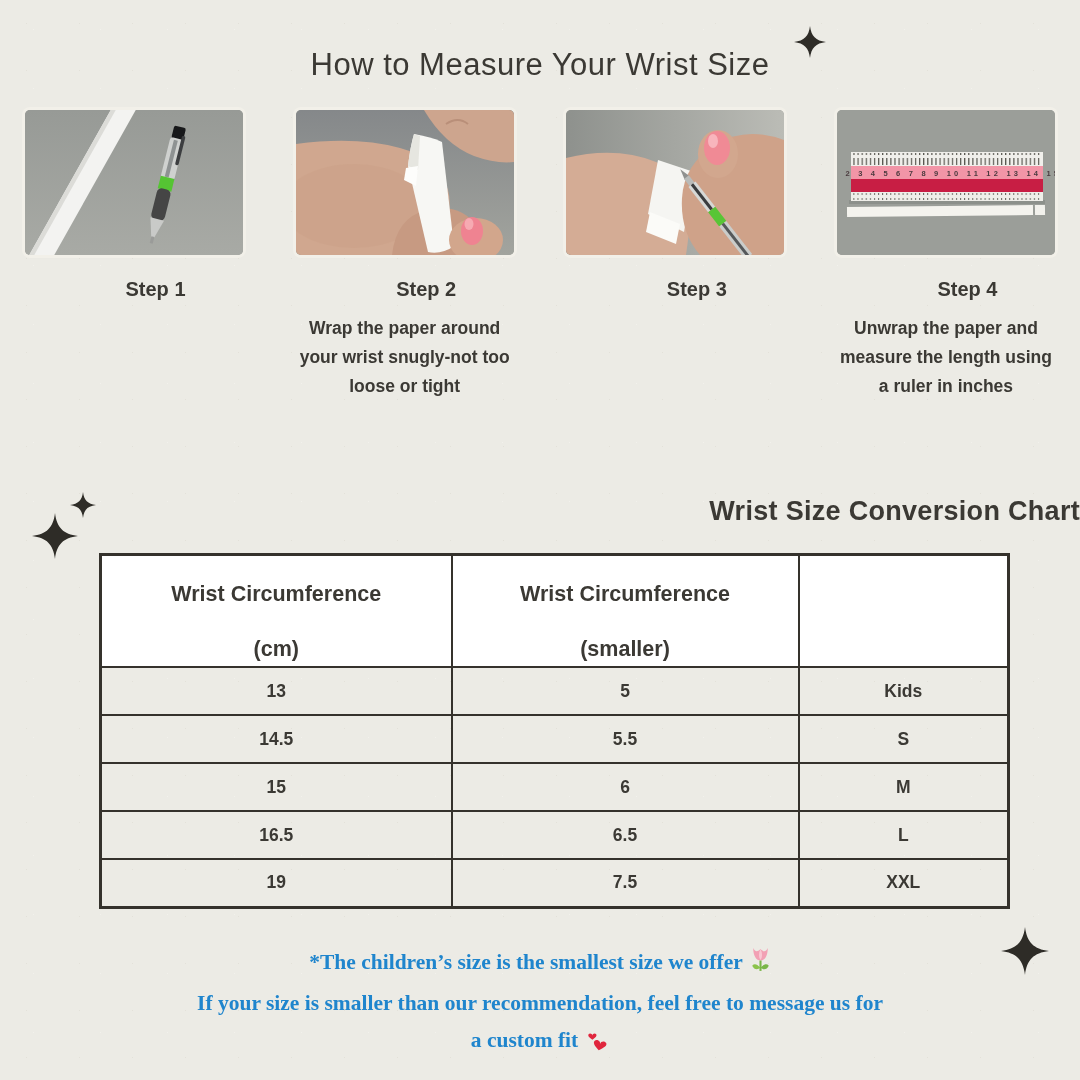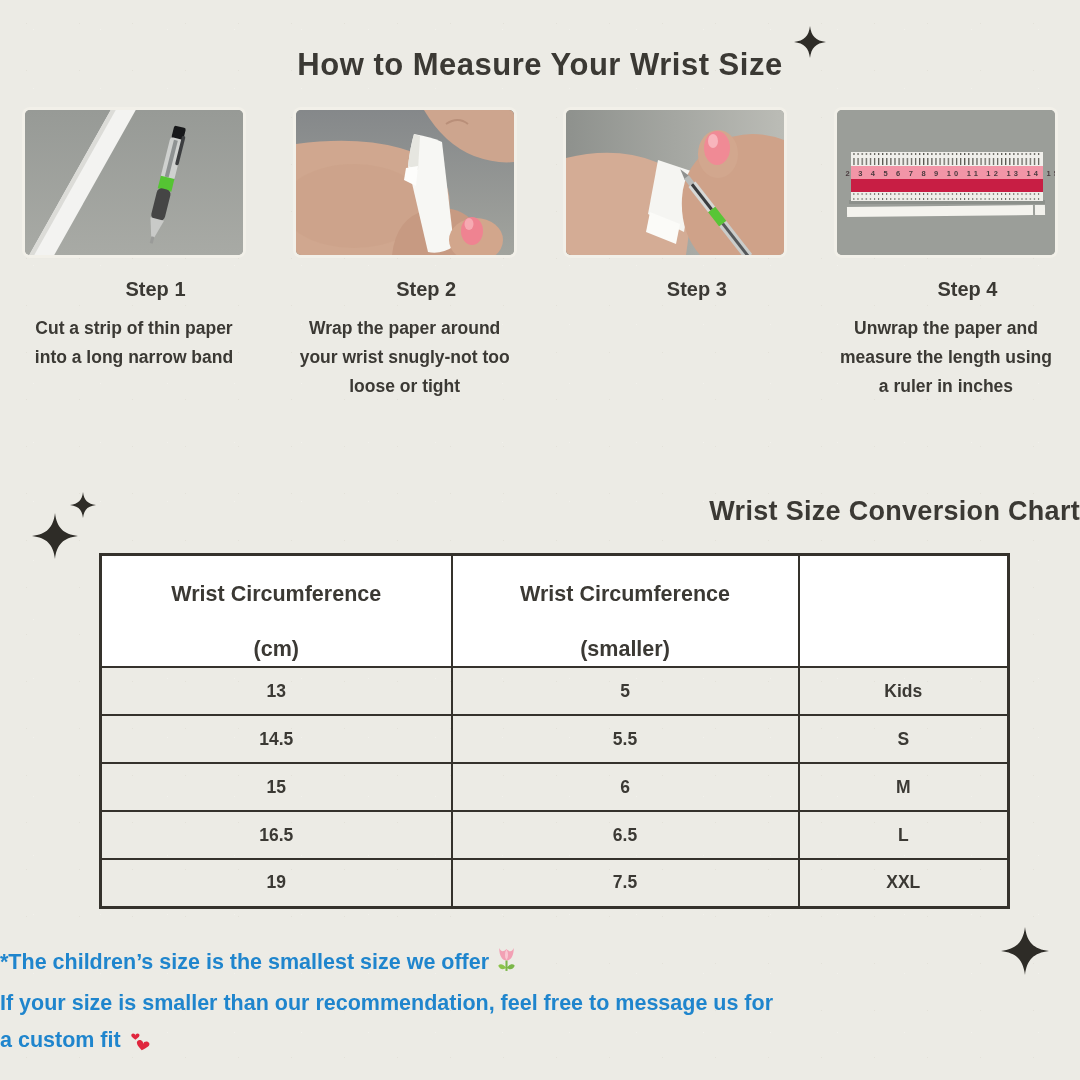--- a/index.html
+++ b/index.html
@@ -8,21 +8,21 @@
   .canvas {
     position:relative; width:1080px; height:1080px; overflow:hidden;
     background:#ecebe5;
     background-image: radial-gradient(#e3e1d9 0.8px, transparent 0.9px),
                       radial-gradient(#f2f1ec 0.8px, transparent 0.9px);
     background-size: 53px 47px, 67px 59px;
     color:#3b3934;
   }
   .page-title {
     position:absolute; top:47px; left:0; width:100%;
-    text-align:center; font-size:31px; font-weight:bold; letter-spacing:.5px;
+    text-align:center; font-size:31px; font-weight:normal; letter-spacing:.5px;
   }
   .sparkle { position:absolute; }
   .sparkle svg { display:block; width:100%; height:100%; }
   .sparkle-top    { left:794px; top:26px;  width:32px; height:32px; }
   .sparkle-left-s { left:70px;  top:492px; width:26px; height:26px; }
   .sparkle-left-b { left:32px;  top:513px; width:46px; height:46px; }
   .sparkle-bot    { left:1001px;top:927px; width:48px; height:48px; }
 
   .steps {
     position:absolute; top:110px; left:0; width:1080px;
@@ -52,22 +52,22 @@
     border:2px solid #35322c; text-align:center; font-weight:bold; color:#3b3934;
   }
   table.chart th {
     background:#ffffff; height:95px; font-size:21.5px; line-height:33px;
   }
   table.chart td { height:48px; font-size:17.5px; background:transparent; }
   .hdr-line { display:block;margin-top:22px; }
 
   .footnote {
     position:absolute; top:944px; left:0; width:100%;
-    text-align:left; font-size:21.5px; font-weight:bold;
-    line-height:37px; color:#1f85cd;
+    text-align:center; font-size:21.5px; font-weight:bold;
+    line-height:37px; color:#1f85cd;font-family:Liberation Serif, serif;
   }
   .footnote .emoji { display:inline-block; vertical-align:-4px; margin-left:7px; }
 </style>
 </head>
 <body>
 
 <div class="canvas">
 
   <div class="page-title">How to Measure Your Wrist Size</div>
 
@@ -112,21 +112,20 @@
             <rect x="137" y="29" width="4" height="38" fill="#8e9292"></rect>
             <rect x="144" y="23" width="3.5" height="30" rx="1.5" fill="#3c3e40"></rect>
             <rect x="133" y="67" width="14" height="13" fill="#55c433"></rect>
             <rect x="133" y="79" width="14" height="32" rx="5" fill="#454545"></rect>
             <polygon points="133,110 147,110 141.5,129 138.5,129" fill="#c9cac8"></polygon>
             <rect x="138.5" y="128" width="3" height="7" fill="#9a9b99"></rect>
           </g>
         </svg>
       </div>
       <div class="step-label">Step 1</div>
-      <div class="step-desc">Cut a strip of thin paper into a long narrow band</div>
     </div>
 
     <div class="step">
       <div class="photo">
         <svg viewBox="0 0 218 145" preserveAspectRatio="none">
           <defs>
             <linearGradient id="p2bg" x1="0" y1="0" x2="0" y2="1">
               <stop offset="0" stop-color="#85888a"></stop>
                 <stop offset="1" stop-color="#a2a49e"></stop>
             </linearGradient>

